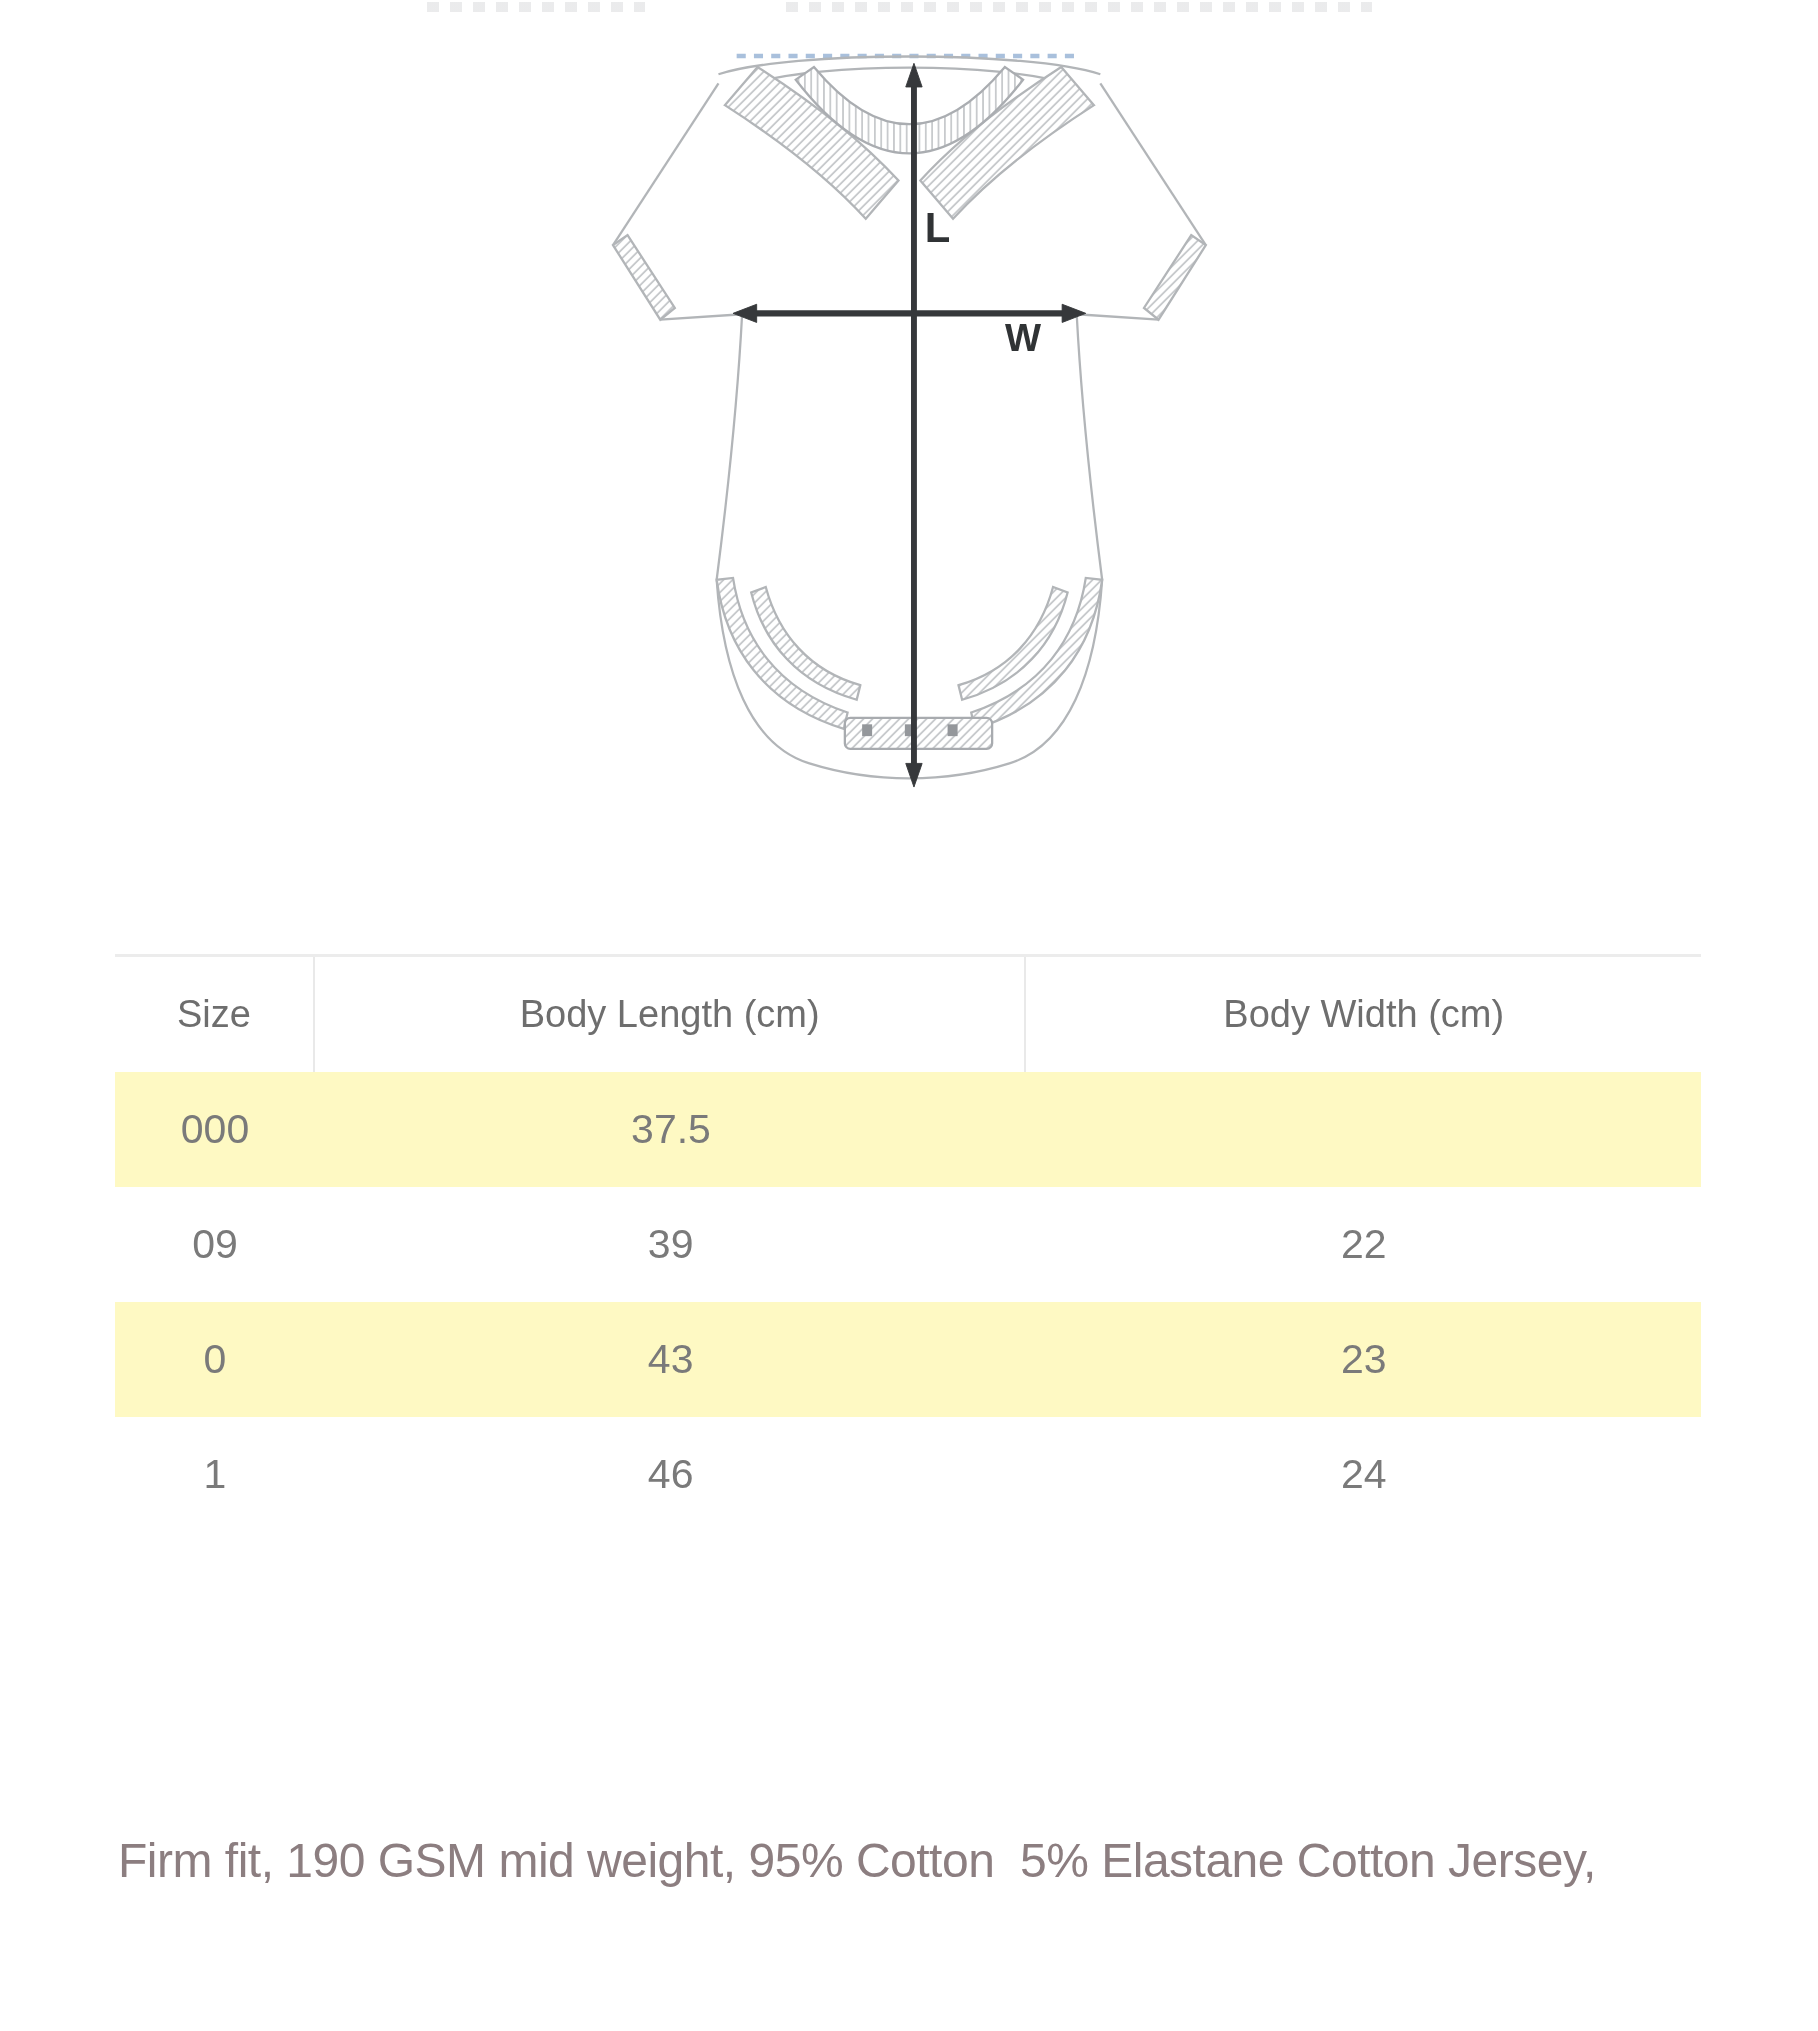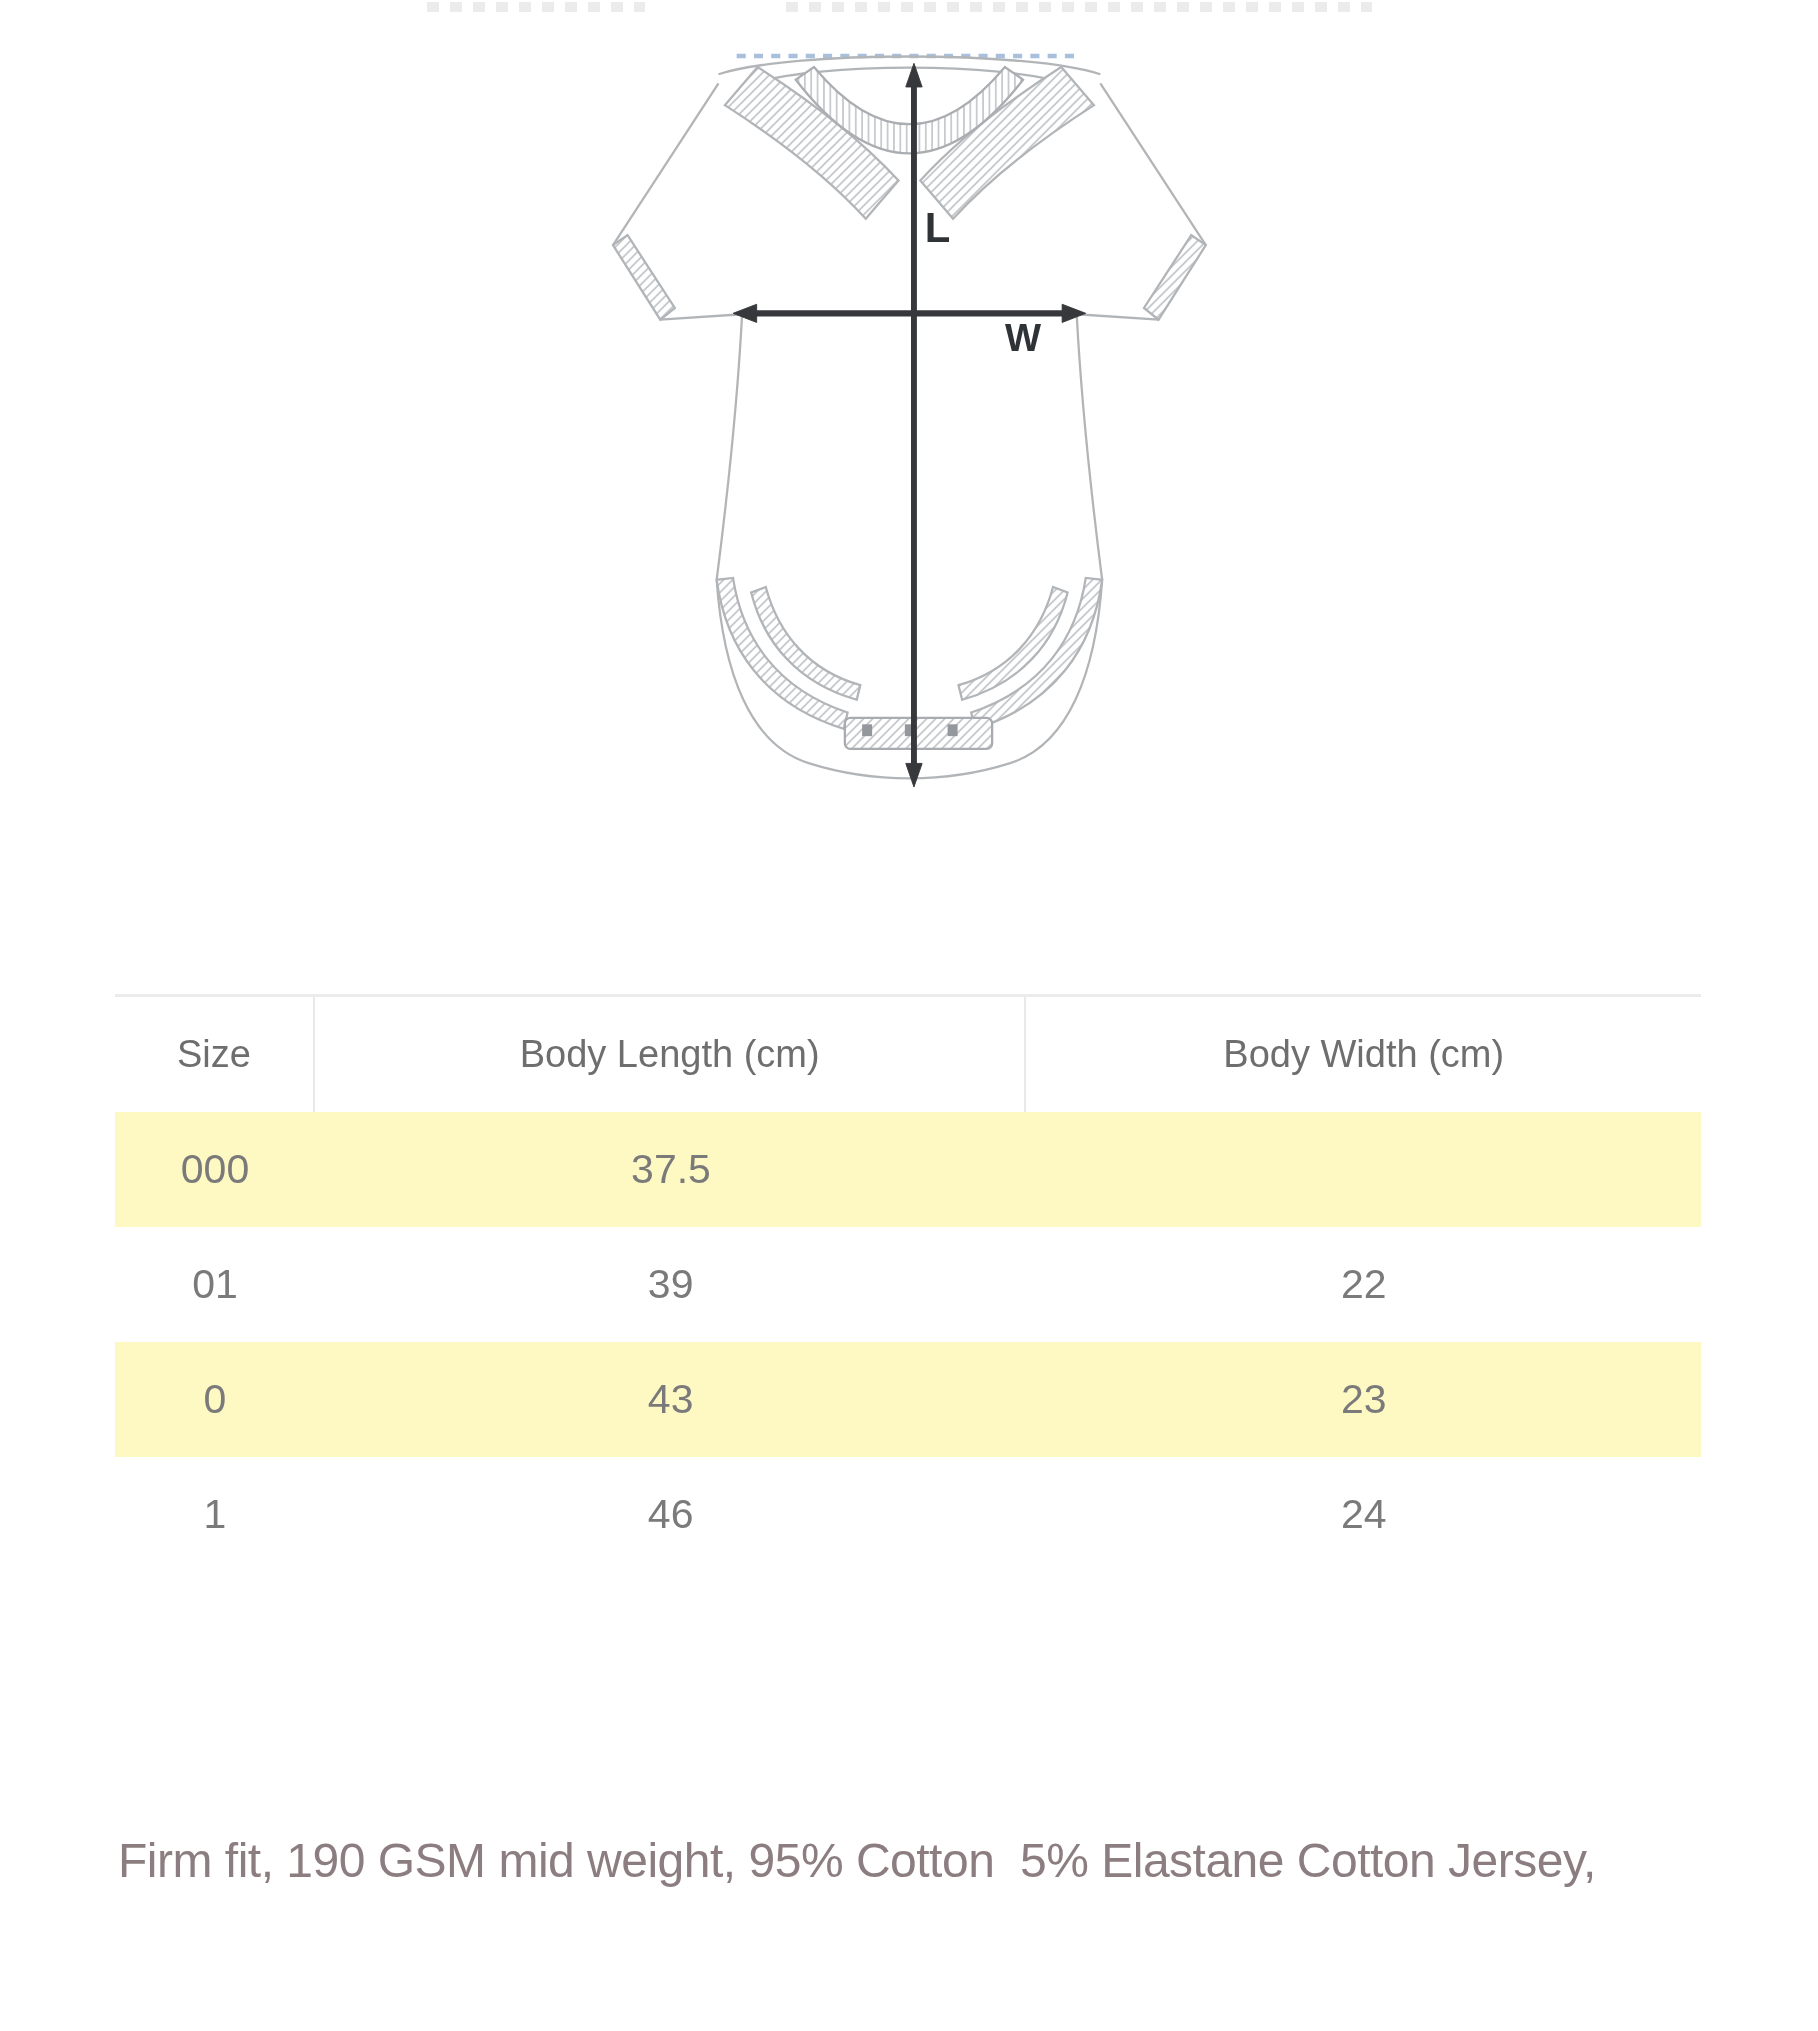--- a/index.html
+++ b/index.html
@@ -21,21 +21,20 @@
 
   
   .diagram-wrap { position:absolute; left:573px; top:36px; width:691px; height:782px; }
   .diagram-wrap svg { width:100%; height:100%; display:block; }
   .meas-label { font-family:"Liberation Sans",sans-serif; font-weight:bold; fill:#303335; }
 
   
   .size-table {
     position:absolute; left:115px; top:954px; width:1586px;
     border-top:3.6px solid #ececec;
-    margin-top:40px;
   }
   .t-row { display:flex; width:100%; }
   .t-head { height:115px; }
   .t-data { height:115px; }
   .t-cell {
     display:flex; align-items:center; justify-content:center;
     overflow:hidden; white-space:nowrap;
   }
   .c1 { width:200px; }
   .c2 { width:712px; }
@@ -130,21 +129,21 @@
       <div class="t-cell c1">Size</div>
       <div class="t-cell c2">Body Length (cm)</div>
       <div class="t-cell c3">Body Width (cm)</div>
     </div>
 
     <div class="t-row t-data zebra">
       <div class="t-cell c1">000</div>
       <div class="t-cell c2">37.5</div>
     </div>
     <div class="t-row t-data">
-      <div class="t-cell c1">01</div>
+      <div class="t-cell c1">09</div>
       <div class="t-cell c2">39</div>
       <div class="t-cell c3">22</div>
     </div>
     <div class="t-row t-data zebra">
       <div class="t-cell c1">0</div>
       <div class="t-cell c2">43</div>
       <div class="t-cell c3">23</div>
     </div>
     <div class="t-row t-data">
       <div class="t-cell c1">1</div>

